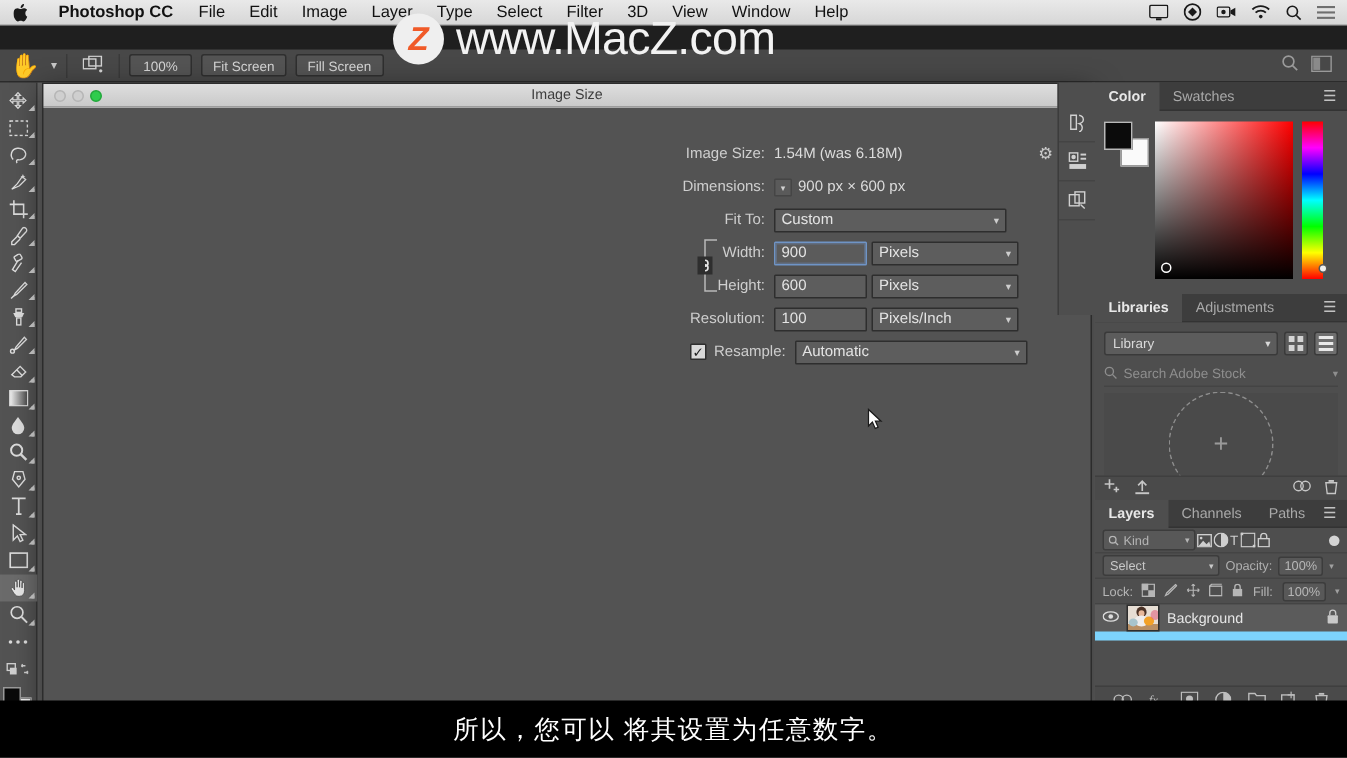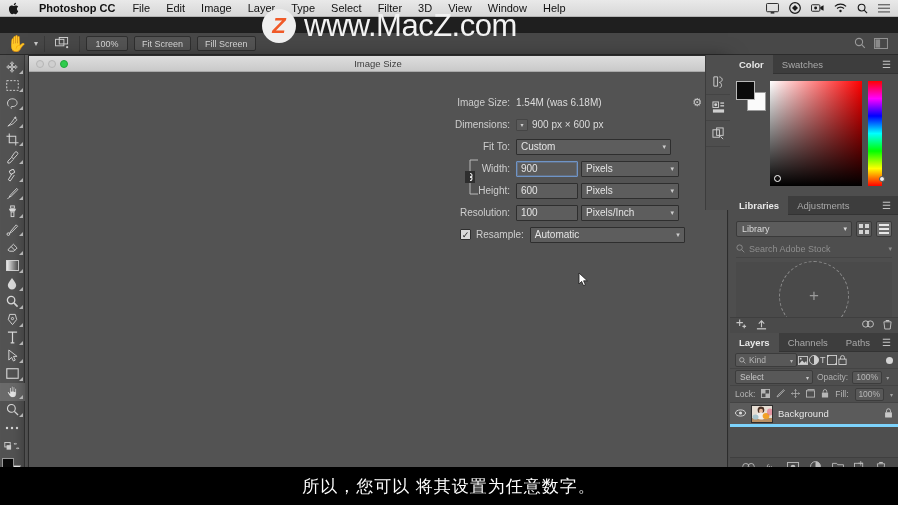--- a/index.html
+++ b/index.html
@@ -172,21 +172,21 @@
   .kind { width:62px; height:14px; background:#585858; border:1px solid #3c3c3c; color:#b5b5b5; font-size:8.5px; display:flex; align-items:center; gap:3px; padding:0 3px; border-radius:2px; position:relative;}
   .kind .cv { position:absolute; right:3px; font-size:6px; }
   .fi { color:#cfcfcf; font-size:9px; display:flex; align-items:center; }
   .ldot { width:7px; height:7px; border-radius:50%; background:#d4d4d4; margin-left:auto; }
   .l-mode { height:17px; display:flex; align-items:center; padding:0 5px; gap:4px; border-bottom:1px solid #444; }
   .mode-sel { width:78px; height:14px; background:#585858; border:1px solid #3c3c3c; color:#c9c9c9; font-size:8.5px; display:flex; align-items:center; padding:0 4px; border-radius:2px; position:relative; }
   .mode-sel .cv { position:absolute; right:3px; font-size:6px; }
   .op-lbl { font-size:8.5px; color:#b0b0b0; }
   .op-val { width:30px; height:13px; background:#585858; border:1px solid #3c3c3c; color:#b7b7b7; font-size:8.5px; display:flex; align-items:center; justify-content:center; border-radius:2px; }
   .l-lock { height:17px; display:flex; align-items:center; padding:0 5px; gap:6px; border-bottom:1px solid #444; font-size:8.5px; color:#b6b6b6; }
-  .layer-row { height:24px; display:flex; align-items:center; padding:0 5px; gap:5px; background:#5b5b5b; border-bottom:3px solid #7dd3fc; }
+  .layer-row { height:24px; display:flex; align-items:center; padding:0 5px; gap:5px; background:#5b5b5b; border-bottom:6px solid #7dd3fc; }
   .eye { width:11px; color:#ddd; font-size:9px; }
   .thumb { width:22px; height:18px; border:1px solid #2e2e2e; overflow:hidden; }
   .lname { font-size:9.5px; color:#e6e6e6; }
   .llock { margin-left:auto; color:#c9c9c9; font-size:9px; }
   .panel-foot { position:absolute; left:0; right:0; bottom:0; height:20px; background:#4a4a4a; display:flex; align-items:center; justify-content:space-around; padding:0 7px; color:#bdbdbd; font-size:10px; border-top:1px solid #3f3f3f; }
 
   
   .statusbar {
     position:absolute; left:0; bottom:0; width:898px; height:28px; background:#3c3c3c;
     display:flex; align-items:flex-end;

